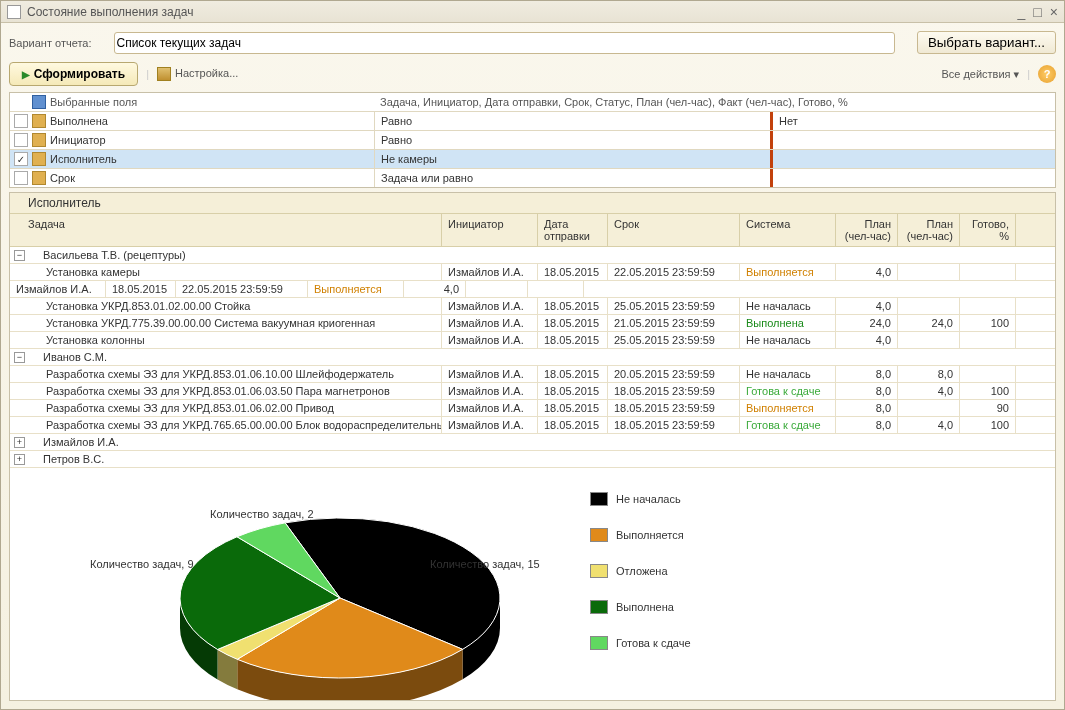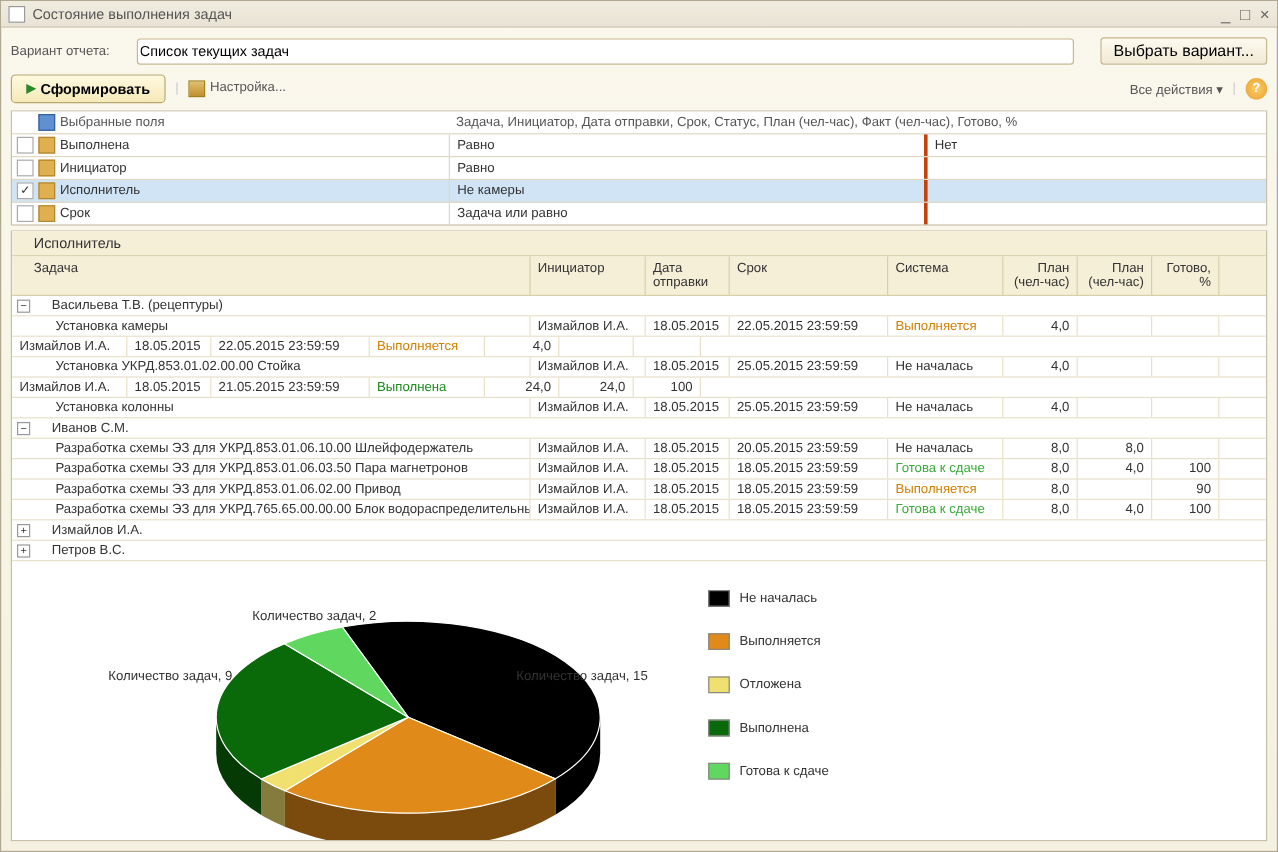--- a/index.html
+++ b/index.html
@@ -373,20 +373,21 @@
           <div class="col-task">Установка УКРД.853.01.02.00.00 Стойка</div>
           <div class="col-init">Измайлов И.А.</div>
           <div class="col-date">18.05.2015</div>
           <div class="col-due">25.05.2015 23:59:59</div>
           <div class="col-status st-nenach">Не началась</div>
           <div class="col-plan">4,0</div>
           <div class="col-fact"></div>
           <div class="col-done"></div>
         </div>
         <div class="data-row">
+          <div class="col-task">Установка УКРД.775.39.00.00.00 Система вакуумная криогенная</div>
           <div class="col-init">Измайлов И.А.</div>
           <div class="col-date">18.05.2015</div>
           <div class="col-due">21.05.2015 23:59:59</div>
           <div class="col-status st-done">Выполнена</div>
           <div class="col-plan">24,0</div>
           <div class="col-fact">24,0</div>
           <div class="col-done">100</div>
         </div>
         <div class="data-row">
           <div class="col-task">Установка колонны</div>

